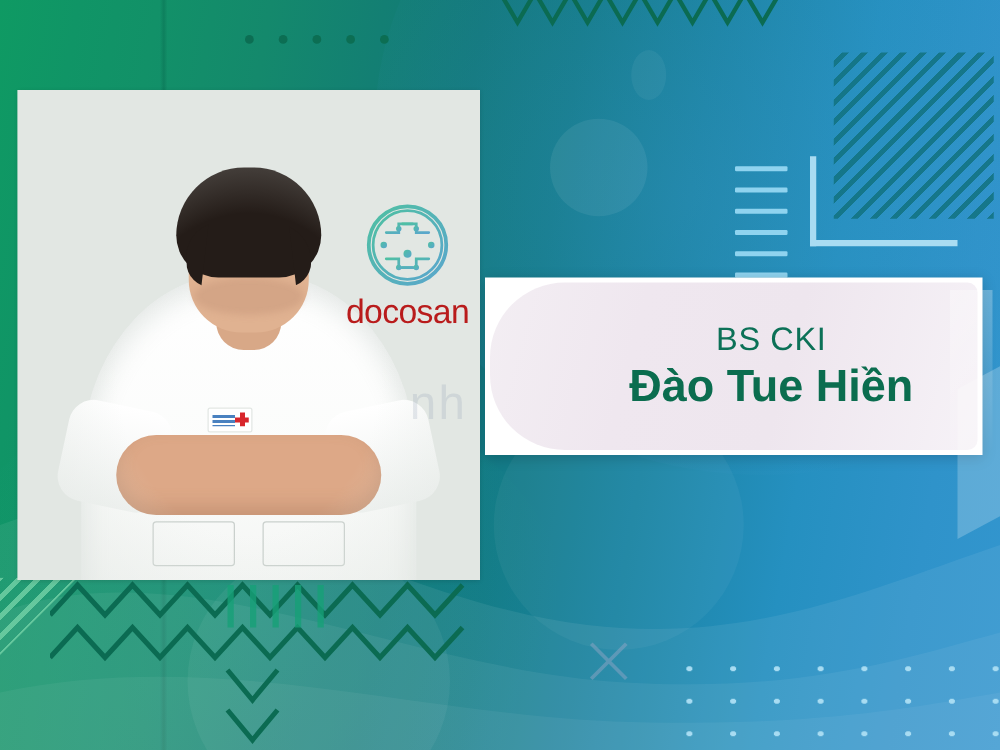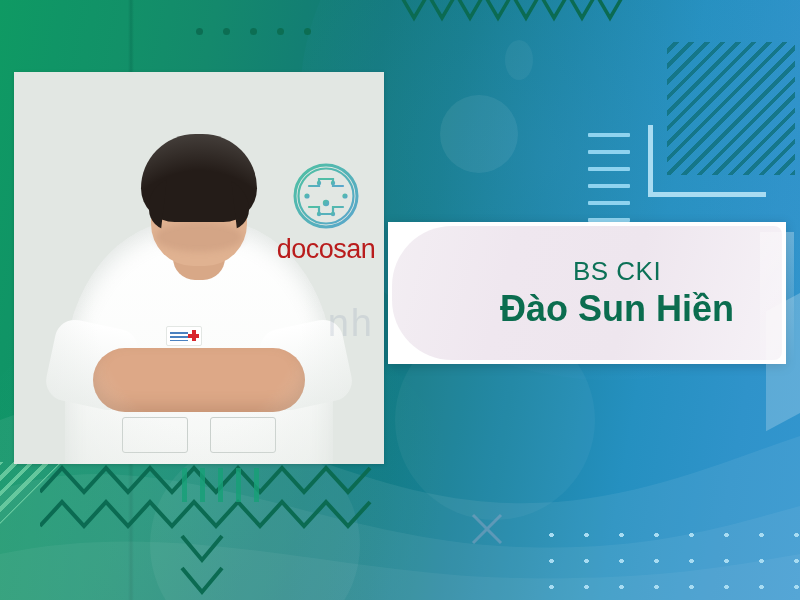--- a/index.html
+++ b/index.html
@@ -332,21 +332,21 @@
     <line x1="3" y1="3" x2="31" y2="31" stroke="#9aa8c8" stroke-width="3"></line>
     <line x1="31" y1="3" x2="3" y2="31" stroke="#9aa8c8" stroke-width="3"></line>
   </svg>
 
   <div class="dotgrid"></div>
 
   <div class="plate-shadow"></div>
   <div class="plate">
     <div class="plate-inner">
       <div class="title-small">BS CKI</div>
-      <div class="title-big">Đào Sun Hiền</div>
+      <div class="title-big">Đào Tue Hiền</div>
     </div>
   </div>
   <div class="plate-edge-light"></div>
   <div class="plate-corner"></div>
 
   <div class="photo-card">
     <div class="photo-inner">
       <div class="dr-shoulderL"></div>
       <div class="dr-shoulderR"></div>
       <div class="dr-coat"></div>

